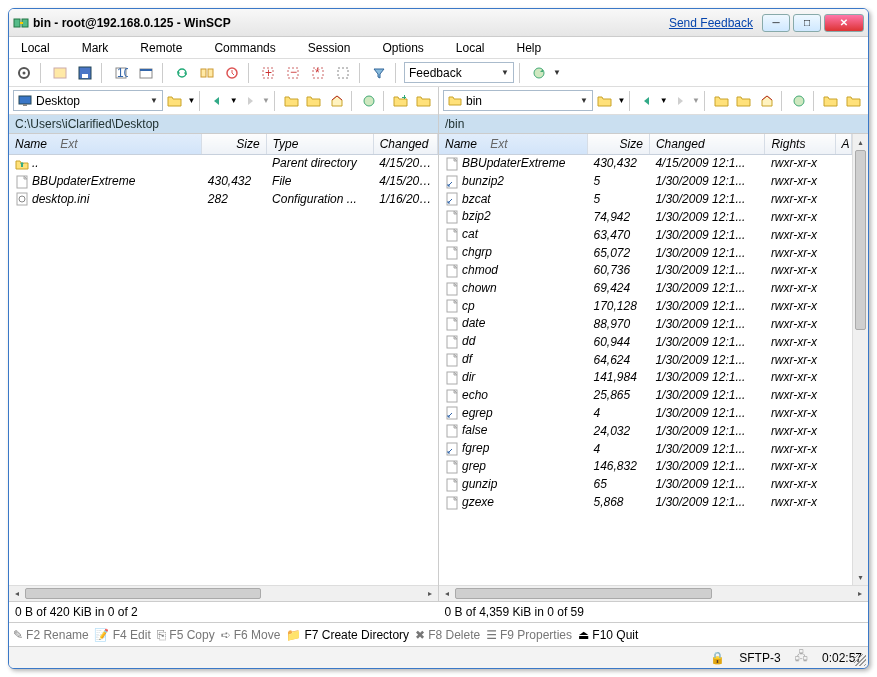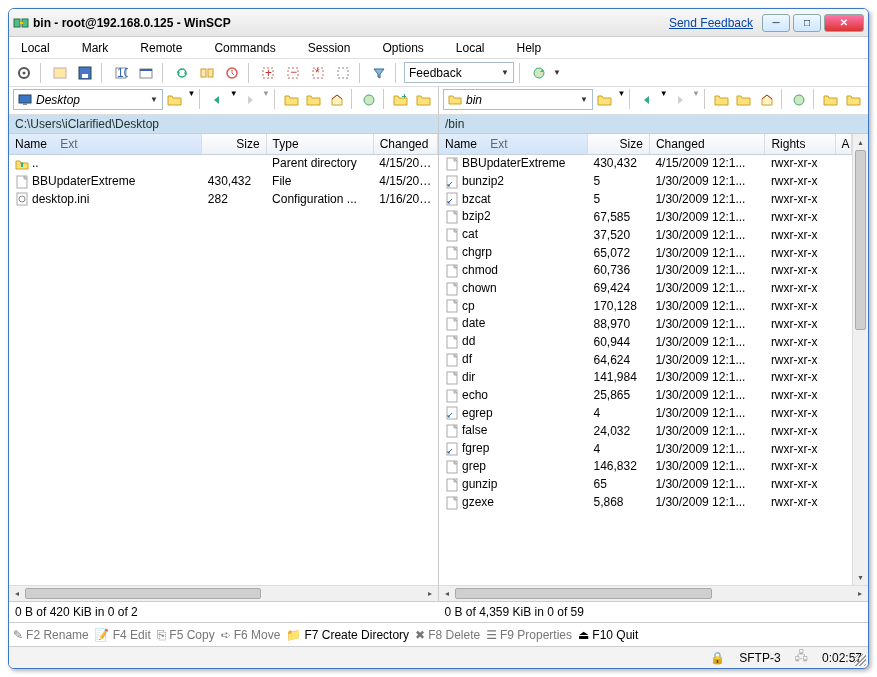--- a/index.html
+++ b/index.html
@@ -15,25 +15,25 @@
 .menubar { height: 22px; display: flex; align-items: center; padding: 2px 6px; gap: 20px; border-bottom: 1px solid #ddd; }
 .menubar span { padding: 2px 6px; cursor: pointer; }
 .toolbar { height: 28px; display: flex; align-items: center; padding: 2px 4px; gap: 3px; border-bottom: 1px solid #ddd; flex-wrap: nowrap; }
 .tb-btn { width: 22px; height: 22px; border: 1px solid transparent; display: inline-flex; align-items: center; justify-content: center; cursor: pointer; border-radius: 2px; }
 .tb-sep { width: 4px; height: 20px; border-left: 1px solid #ccc; margin: 0 2px; }
 .combo { height: 21px; border: 1px solid #abc; background: #fff; display: inline-flex; align-items: center; padding: 0 4px; min-width: 110px; position: relative; }
 .combo .drop { margin-left: auto; font-size: 8px; color: #333; }
 .panes { flex: 1; display: flex; overflow: hidden; }
 .pane { flex: 1; display: flex; flex-direction: column; border-right: 1px solid #ccc; min-width: 0; }
 .pane:last-child { border-right: none; }
-.navbar { height: 28px; display: flex; padding: 2px 4px; gap: 2px; border-bottom: 1px solid #ddd; font-style: italic; }
+.navbar { height: 28px; display: flex; align-items: center; padding: 2px 4px; gap: 2px; border-bottom: 1px solid #ddd; }
 .navbar .combo { min-width: 150px; flex: 0 0 auto; }
 .pathbar { height: 18px; background: #cadff0; color: #233; padding: 1px 6px; line-height: 16px; white-space: nowrap; overflow: hidden; text-overflow: ellipsis; }
 .listwrap { flex: 1; display: flex; overflow: hidden; border-top: 1px solid #ccc; }
-.list { flex: 1; overflow: hidden; }
+.list { flex: 1; overflow: hidden; font-style: italic; }
 .list table { width: 100%; border-collapse: collapse; table-layout: fixed; }
 .list th { background: linear-gradient(#fdfdfd,#eef2f7); border-right: 1px solid #d6dde6; border-bottom: 1px solid #c7d0dc; text-align: left; font-weight: normal; padding: 3px 6px; height: 20px; white-space: nowrap; overflow: hidden; }
 .list th.sorted { background: linear-gradient(#e1edfb,#d2e4f9); }
 .list td { padding: 1px 6px; height: 17px; white-space: nowrap; overflow: hidden; text-overflow: ellipsis; border-bottom: 1px solid transparent; }
 .list td.num { padding-right: 10px; }
 .list .icon { display: inline-block; width: 14px; height: 14px; vertical-align: middle; margin-right: 3px; }
 .vscroll { width: 16px; background: #f0f0f0; border-left: 1px solid #ddd; position: relative; }
 .vscroll .thumb { position: absolute; top: 16px; left: 2px; right: 2px; background: #cfcfcf; border: 1px solid #aaa; border-radius: 2px; }
 .vscroll .arrow { position: absolute; left: 0; right: 0; height: 16px; display: flex; align-items: center; justify-content: center; font-size: 8px; color: #555; cursor: pointer; }
 .hscroll { height: 16px; background: #f0f0f0; border-top: 1px solid #ddd; position: relative; }
@@ -418,31 +418,31 @@
                   <td class="num">5</td>
                   <td>1/30/2009 12:1...</td>
                   <td>rwxr-xr-x</td>
                   <td></td>
                 </tr>
                 <tr>
                   <td><span class="icon"><svg width="14" height="14">
                         <rect x="2" y="1" width="10" height="12" fill="#fff" stroke="#aaa"></rect>
                         <path d="M9 1 l3 3 l-3 0 z" fill="#ddd" stroke="#aaa"></path>
                       </svg></span>bzip2</td>
-                  <td class="num">67,585</td>
+                  <td class="num">74,942</td>
                   <td>1/30/2009 12:1...</td>
                   <td>rwxr-xr-x</td>
                   <td></td>
                 </tr>
                 <tr>
                   <td><span class="icon"><svg width="14" height="14">
                         <rect x="2" y="1" width="10" height="12" fill="#fff" stroke="#aaa"></rect>
                         <path d="M9 1 l3 3 l-3 0 z" fill="#ddd" stroke="#aaa"></path>
                       </svg></span>cat</td>
-                  <td class="num">37,520</td>
+                  <td class="num">63,470</td>
                   <td>1/30/2009 12:1...</td>
                   <td>rwxr-xr-x</td>
                   <td></td>
                 </tr>
                 <tr>
                   <td><span class="icon"><svg width="14" height="14">
                         <rect x="2" y="1" width="10" height="12" fill="#fff" stroke="#aaa"></rect>
                         <path d="M9 1 l3 3 l-3 0 z" fill="#ddd" stroke="#aaa"></path>
                       </svg></span>chgrp</td>
                   <td class="num">65,072</td>

